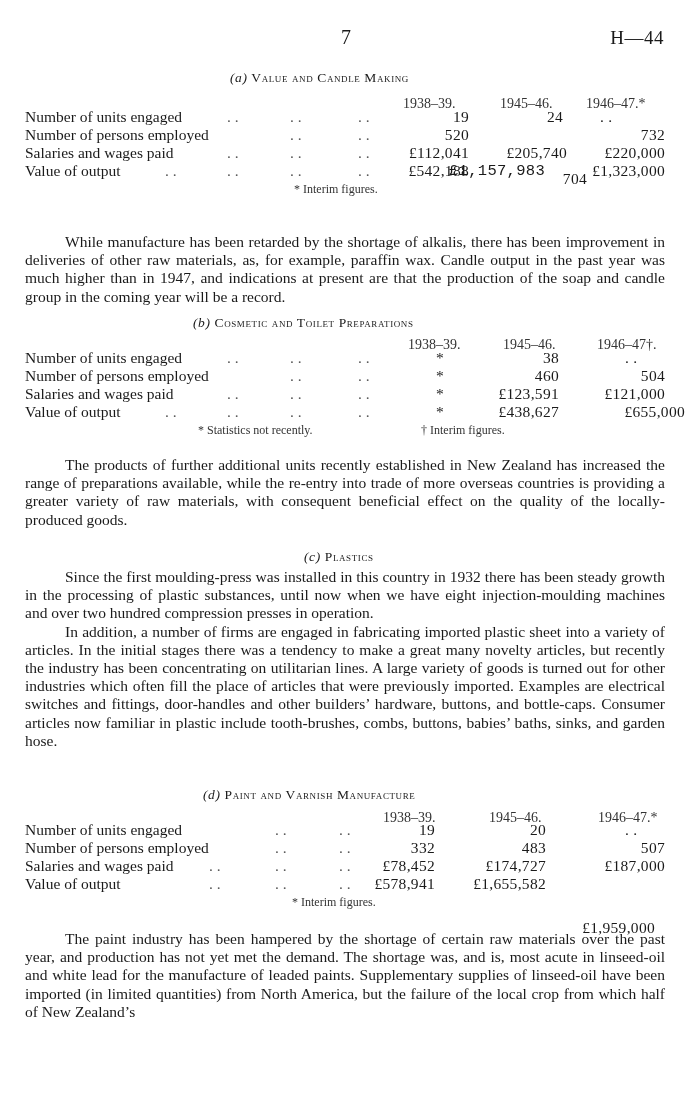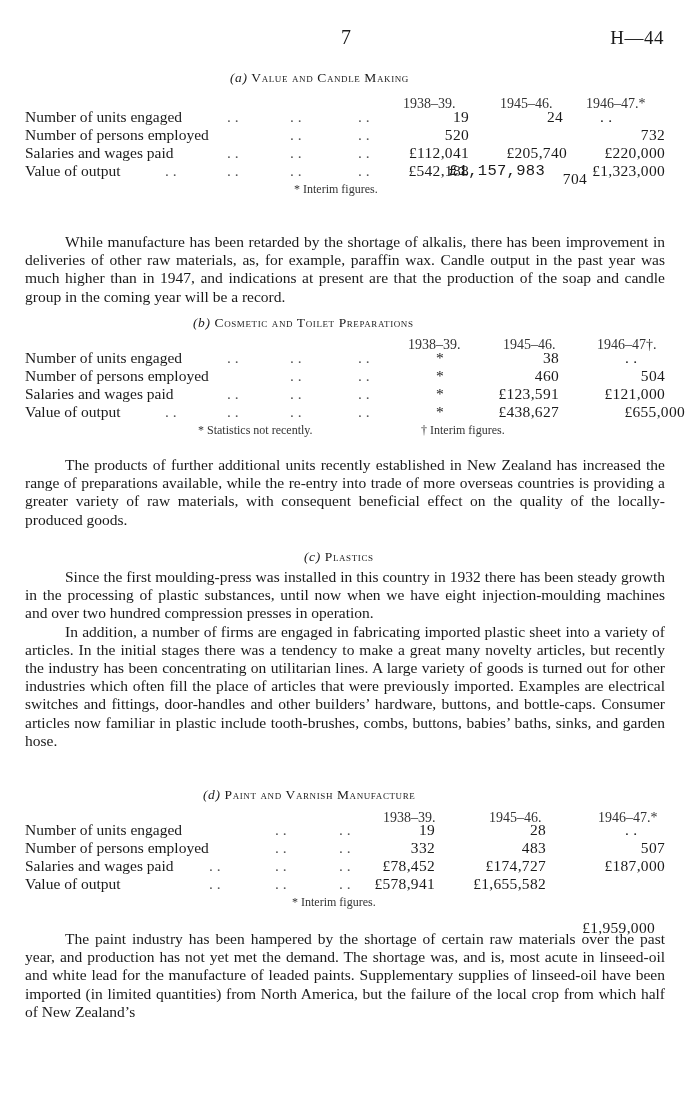--- a/index.html
+++ b/index.html
@@ -146,21 +146,21 @@
 <div class="abs colhdr" style="top:810px; left:383px;">1938–39.</div>
 <div class="abs colhdr" style="top:810px; left:489px;">1945–46.</div>
 <div class="abs colhdr" style="top:810px; left:598px;">1946–47.*</div>
 
 <div>
   <div class="row" style="top:821px;">
     <span class="label">Number of units engaged</span>
     <span class="dots" style="left:250px;">. .</span>
     <span class="dots" style="left:314px;">. .</span>
     <span class="val" style="left:300px;">19</span>
-    <span class="val" style="left:411px;">28</span>
+    <span class="val" style="left:411px;">20</span>
     <span class="val" style="left:600px; text-align:left; width:40px;">. .</span>
   </div>
   <div class="row" style="top:839px;">
     <span class="label">Number of persons employed</span>
     <span class="dots" style="left:250px;">. .</span>
     <span class="dots" style="left:314px;">. .</span>
     <span class="val" style="left:300px;">332</span>
     <span class="val" style="left:411px;">483</span>
     <span class="val" style="left:530px;">507</span>
   </div>

